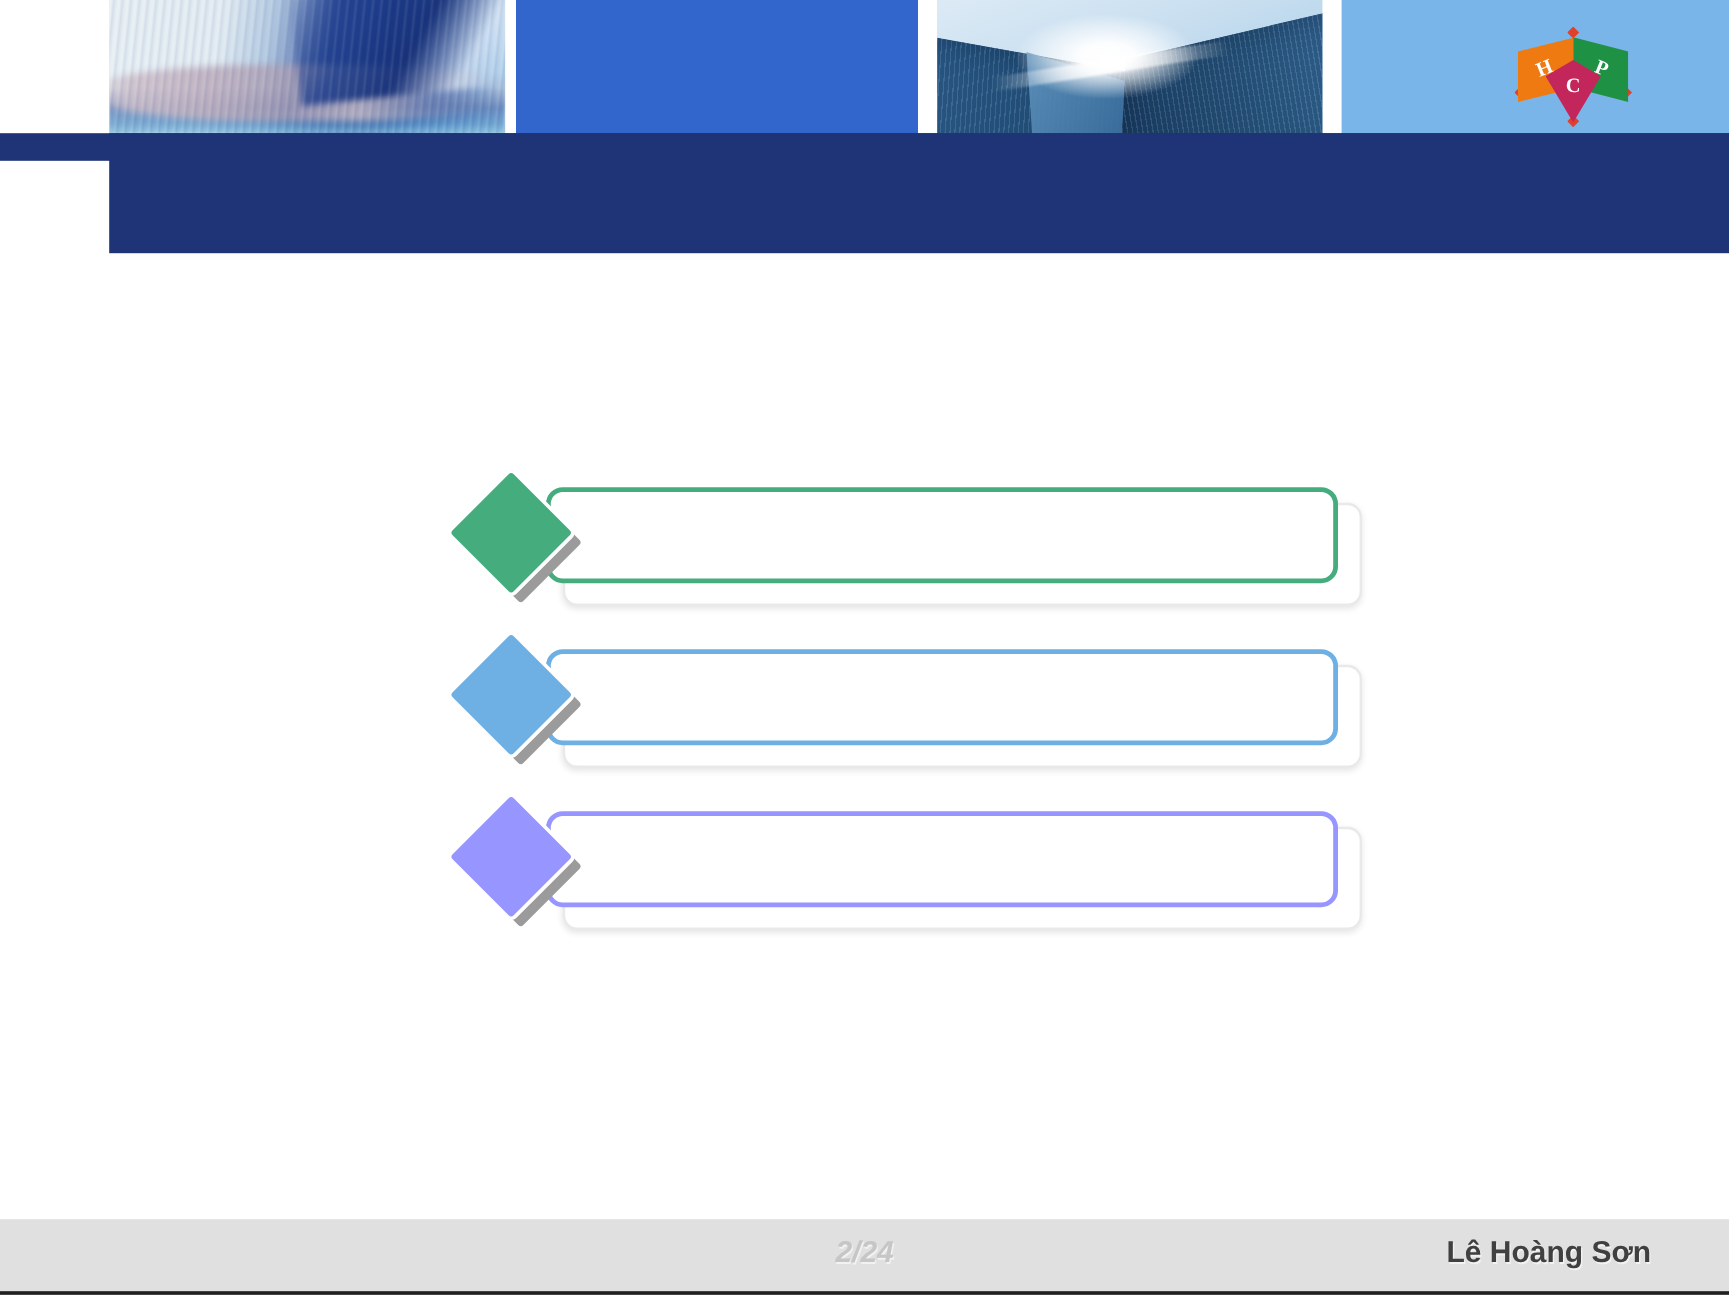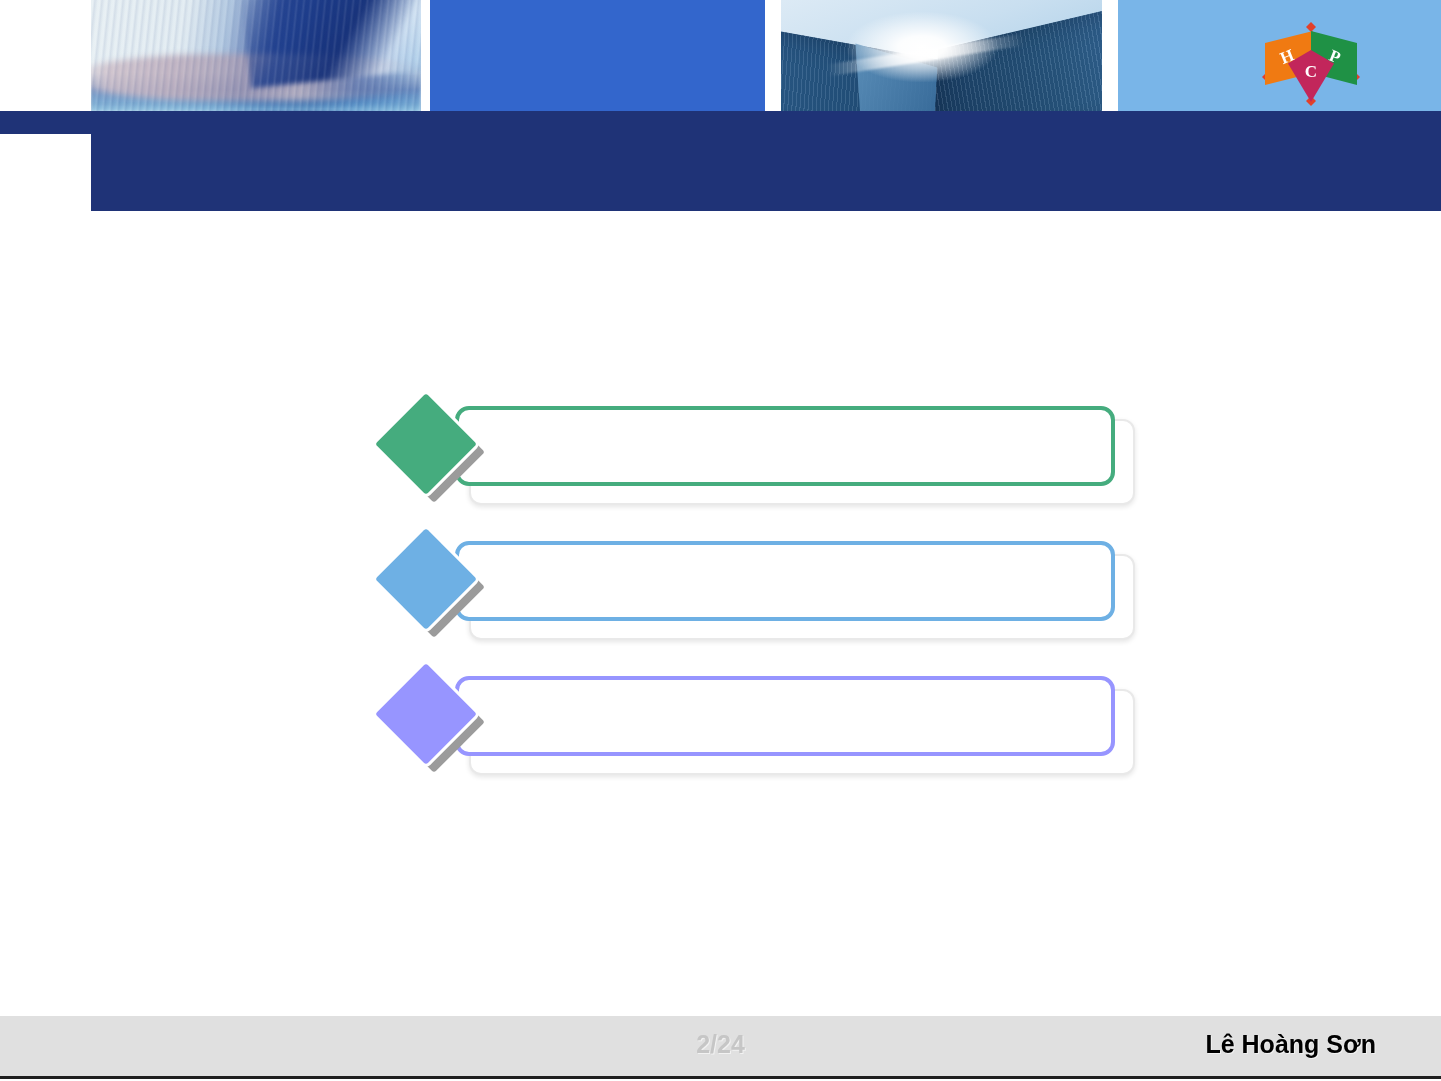--- a/index.html
+++ b/index.html
@@ -280,27 +280,28 @@
   }
   #footer-page {
     position: absolute;
     left: 0; top: 14px;
     width: 1441px;
     text-align: center;
     font-size: 25px;
     font-weight: bold;
     color: #c6c6c6;
     text-shadow: 1px 1px 0 #f2f2f2;
+    font-style: italic;
   }
   #footer-author {
     position: absolute;
     right: 65px; top: 14px;
     font-size: 25px;
     font-weight: bold;
-    color: #000000;
+    color: #404040;
     text-shadow: 1px 1px 0 #f2f2f2;
   }
 </style>
 </head>
 <body>
 
 <div id="banner">
 
   <div class="banner-panel" id="panel-keyboard">
     <div class="ph-sky"></div>

